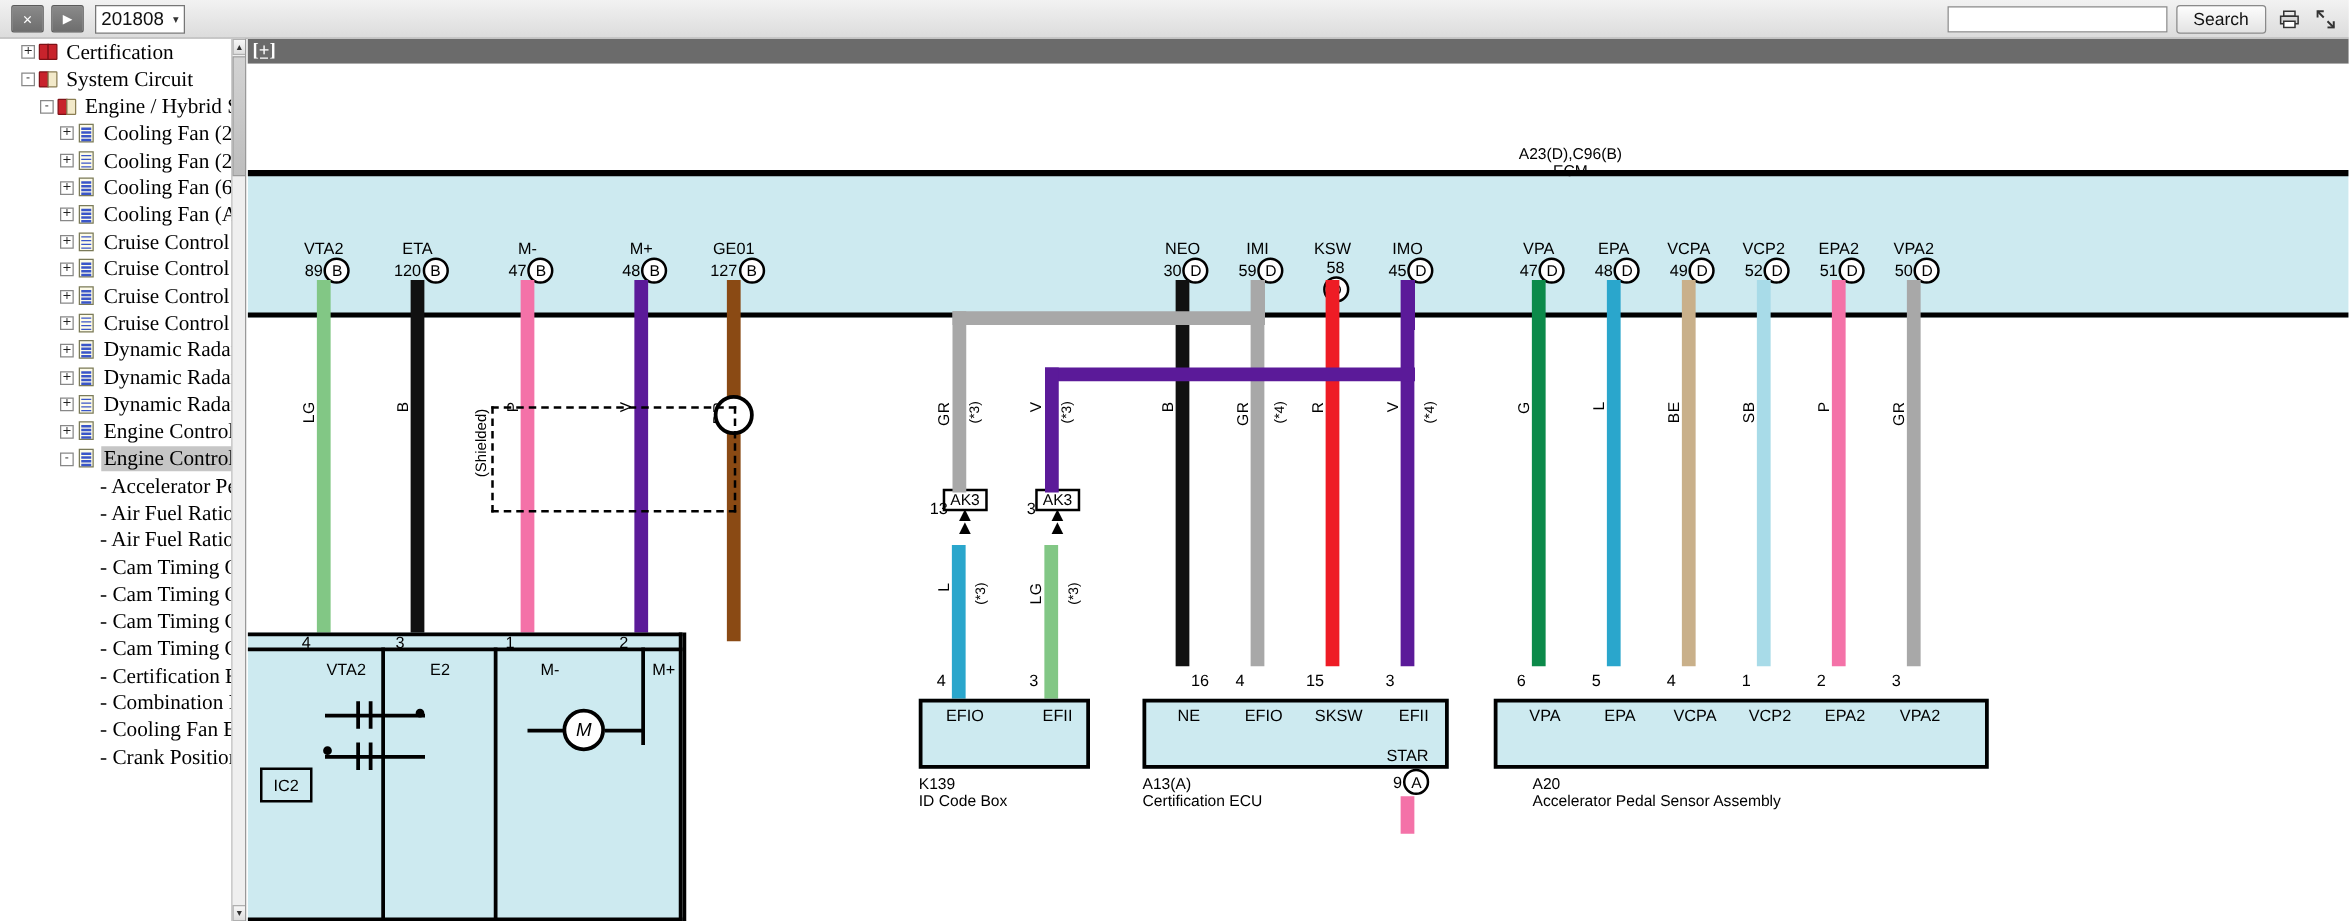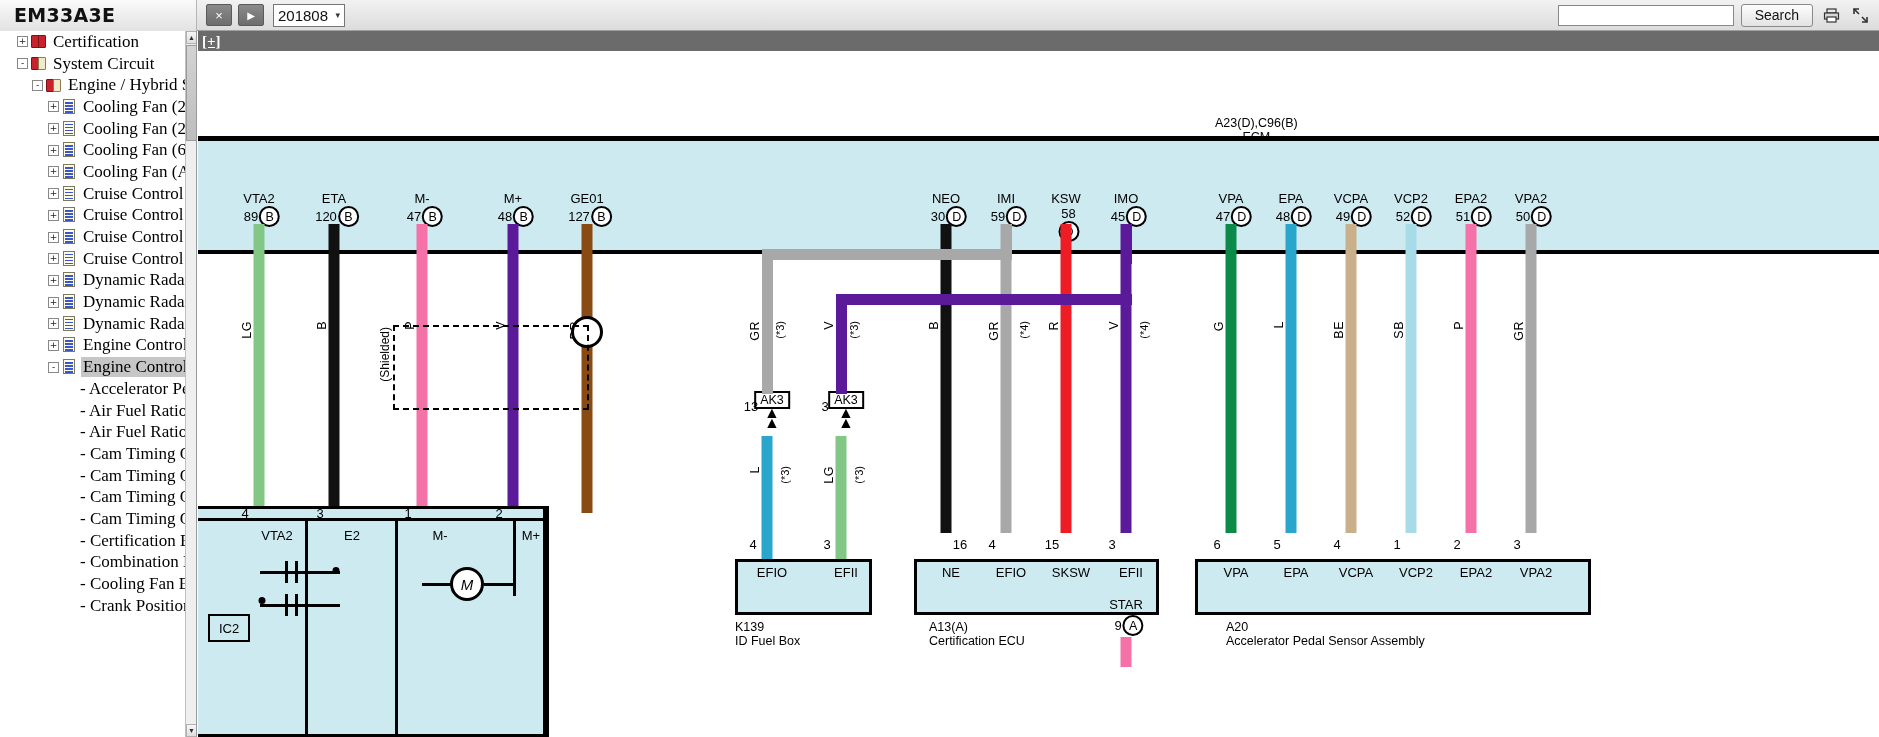--- a/index.html
+++ b/index.html
@@ -229,21 +229,20 @@
     display: flex; align-items: center; justify-content: center;
     font-size: 13px;
   }
   .bluepanel { position: absolute; background: #cdeaf0; border: 3px solid #000; }
   .capplate { position: absolute; background: #000; }
 </style>
 </head>
 <body>
 
 <div id="topbar">
-  <div id="doccode">EM33A3E</div>
   <div class="tbtn" id="closebtn">×</div>
   <div class="tbtn" id="fwdbtn">▶</div>
   <div id="yearsel">
     <span>201808</span>
     <span class="chev">▾</span>
   </div>
   <div id="topspacer"></div>
   <input id="searchbox" type="text" value="" style="">
   <div id="searchbtn">Search</div>
   <div class="topicon">
@@ -654,38 +653,38 @@
       <div class="wire" style="left: 638px; top: 243px; width: 11px; height: 100px; background: rgb(91, 26, 153); transform: none;"></div>
       <div class="wlabel" style="left: 624px; top: 270px;">V</div>
       <div class="wsup" style="left: 650px; top: 270px;">(*3)</div>
       <div class="connbox" style="left: 537px; top: 508px; width: 137px; height: 56px;"></div>
       <div class="pinno" style="left: 555px; top: 486px;">4</div>
       <div class="pinlabel" style="left: 574px; top: 514px;">EFIO</div>
       <div class="pinno" style="left: 629px; top: 486px;">3</div>
       <div class="pinlabel" style="left: 648px; top: 514px;">EFII</div>
       <div class="conntitle" style="left: 537px; top: 569px;">
         <div>K139</div>
-        <div>ID Fuel Box</div>
+        <div>ID Code Box</div>
       </div>
       <div class="connbox" style="left: 716px; top: 508px; width: 245px; height: 56px;"></div>
       <div class="pinno" style="left: 734px; top: 486px; margin-left: 28px;">16</div>
       <div class="pinlabel" style="left: 753px; top: 514px;">NE</div>
       <div class="pinno" style="left: 794px; top: 486px;">4</div>
       <div class="pinlabel" style="left: 813px; top: 514px;">EFIO</div>
       <div class="pinno" style="left: 854px; top: 486px;">15</div>
       <div class="pinlabel" style="left: 873px; top: 514px;">SKSW</div>
       <div class="pinno" style="left: 914px; top: 486px;">3</div>
       <div class="pinlabel" style="left: 933px; top: 514px;">EFII</div>
       <div class="pinlabel" style="left: 928px; top: 546px;">STAR</div>
       <div class="pinrow" style="left: 931px; top: 564px;">
         <span class="pinnum">9</span>
         <span class="pincirc">A</span>
       </div>
       <div class="wire" style="left: 928px; top: 586px; width: 11px; height: 30px; background: rgb(244, 114, 168);"></div>
-      <div class="conntitle" style="left: 716px; top: 569px; margin-left: 15px;">
+      <div class="conntitle" style="left: 716px; top: 569px;">
         <div>A13(A)</div>
         <div>Certification ECU</div>
       </div>
       <div class="connbox" style="left: 997px; top: 508px; width: 396px; height: 56px;"></div>
       <div class="pinno" style="left: 1019px; top: 486px;">6</div>
       <div class="pinlabel" style="left: 1038px; top: 514px;">VPA</div>
       <div class="pinno" style="left: 1079px; top: 486px;">5</div>
       <div class="pinlabel" style="left: 1098px; top: 514px;">EPA</div>
       <div class="pinno" style="left: 1139px; top: 486px;">4</div>
       <div class="pinlabel" style="left: 1158px; top: 514px;">VCPA</div>

